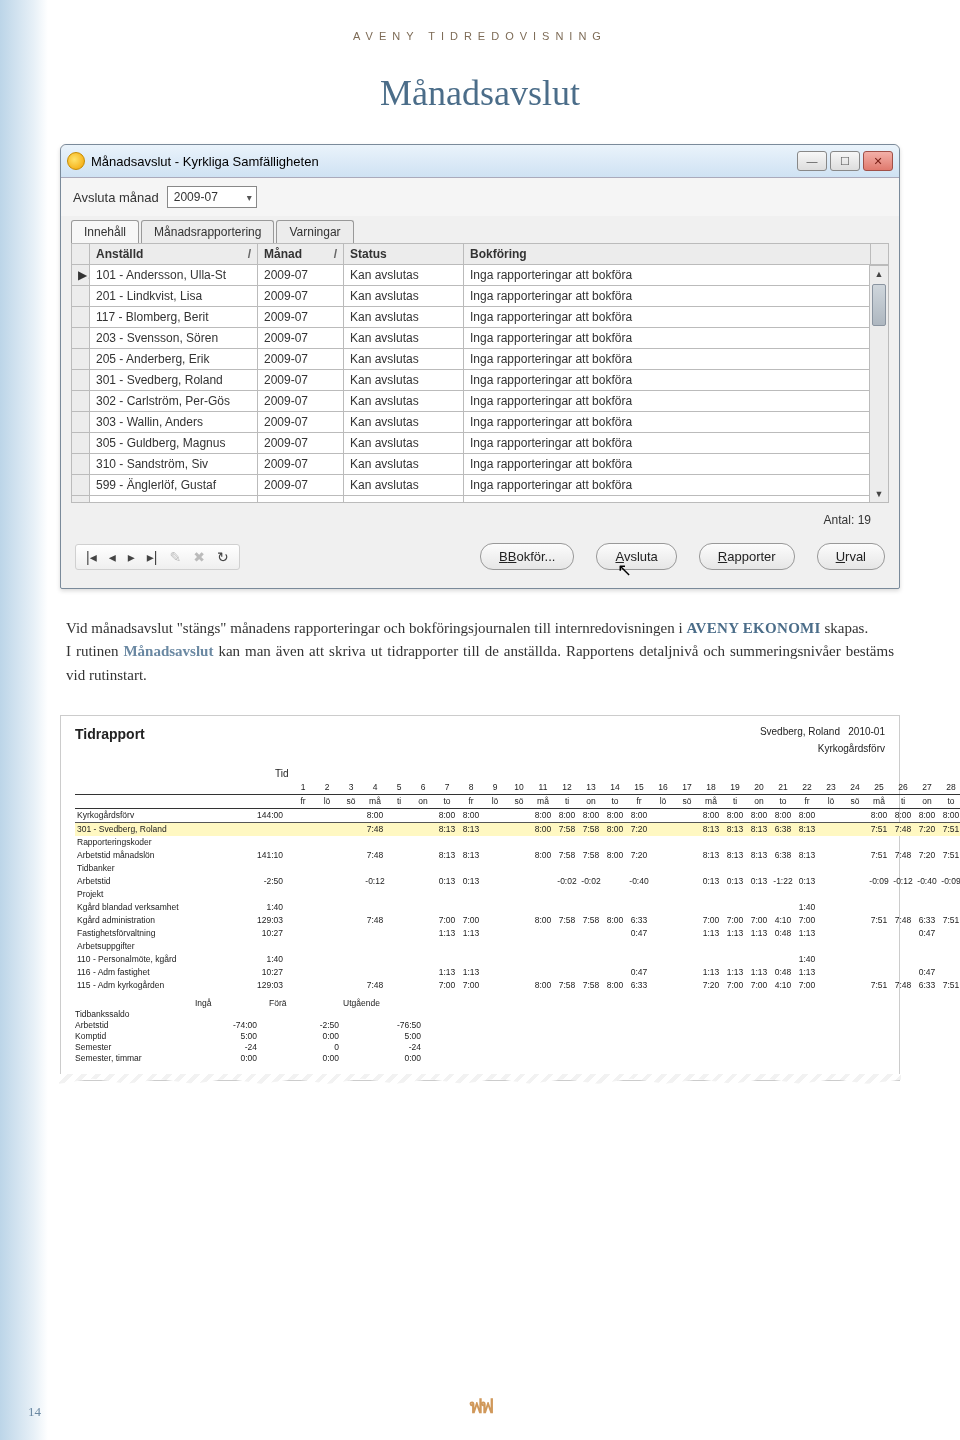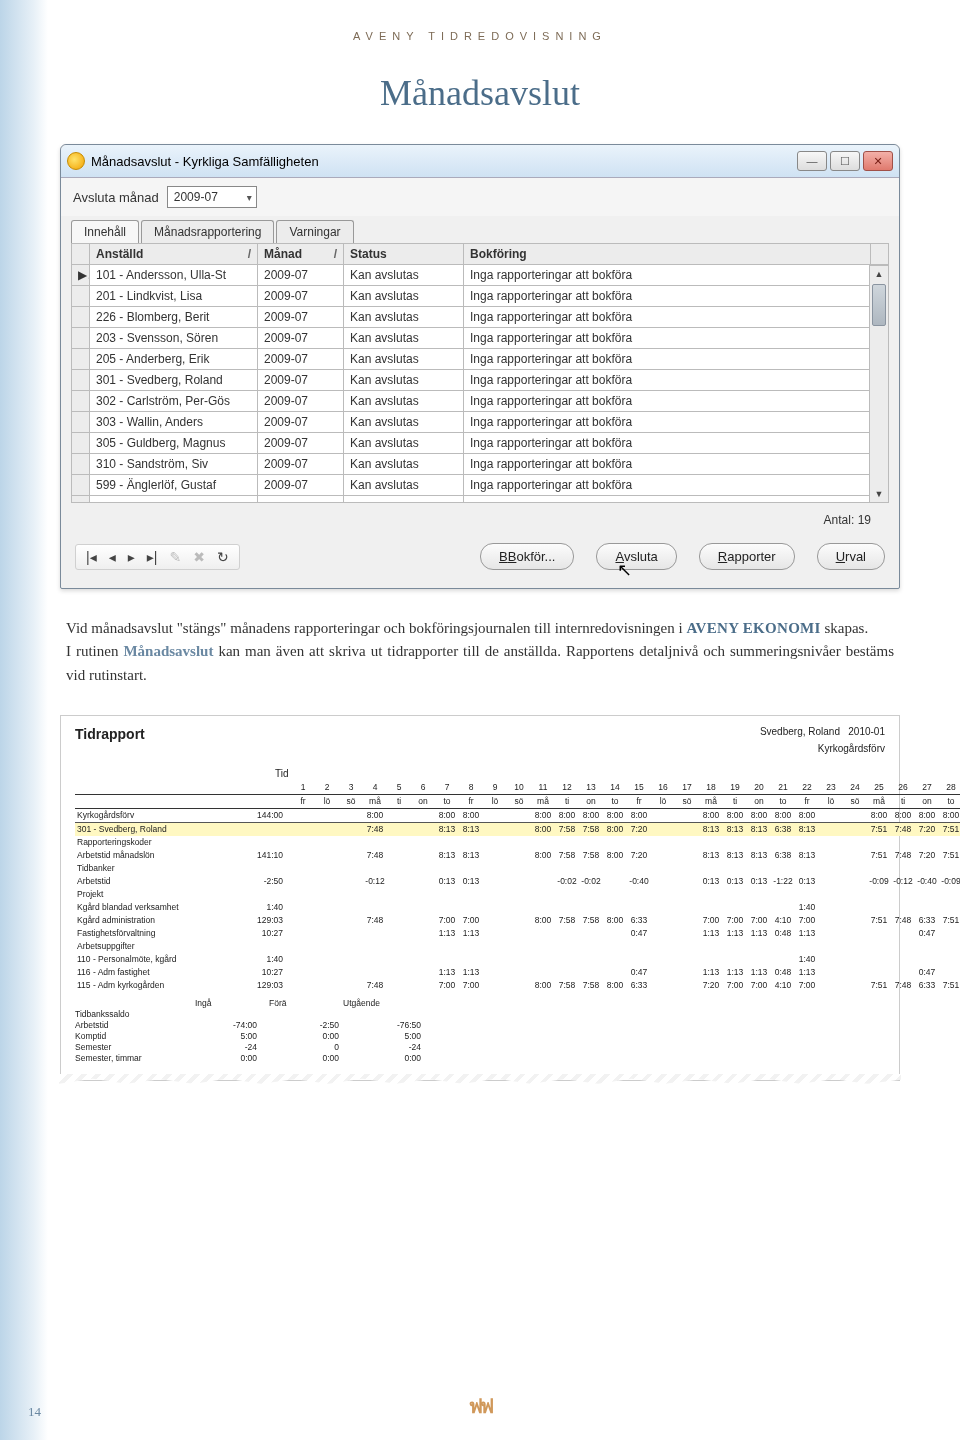--- a/index.html
+++ b/index.html
@@ -143,21 +143,21 @@
             <tr>
               <td class="row-gutter"></td>
               <td>201 - Lindkvist, Lisa</td>
               <td>2009-07</td>
               <td>Kan avslutas</td>
               <td>Inga rapporteringar att bokföra</td>
               <td class="row-gutter"></td>
             </tr>
             <tr>
               <td class="row-gutter"></td>
-              <td>226 - Blomberg, Berit</td>
+              <td>117 - Blomberg, Berit</td>
               <td>2009-07</td>
               <td>Kan avslutas</td>
               <td>Inga rapporteringar att bokföra</td>
               <td class="row-gutter"></td>
             </tr>
             <tr>
               <td class="row-gutter"></td>
               <td>203 - Svensson, Sören</td>
               <td>2009-07</td>
               <td>Kan avslutas</td>

